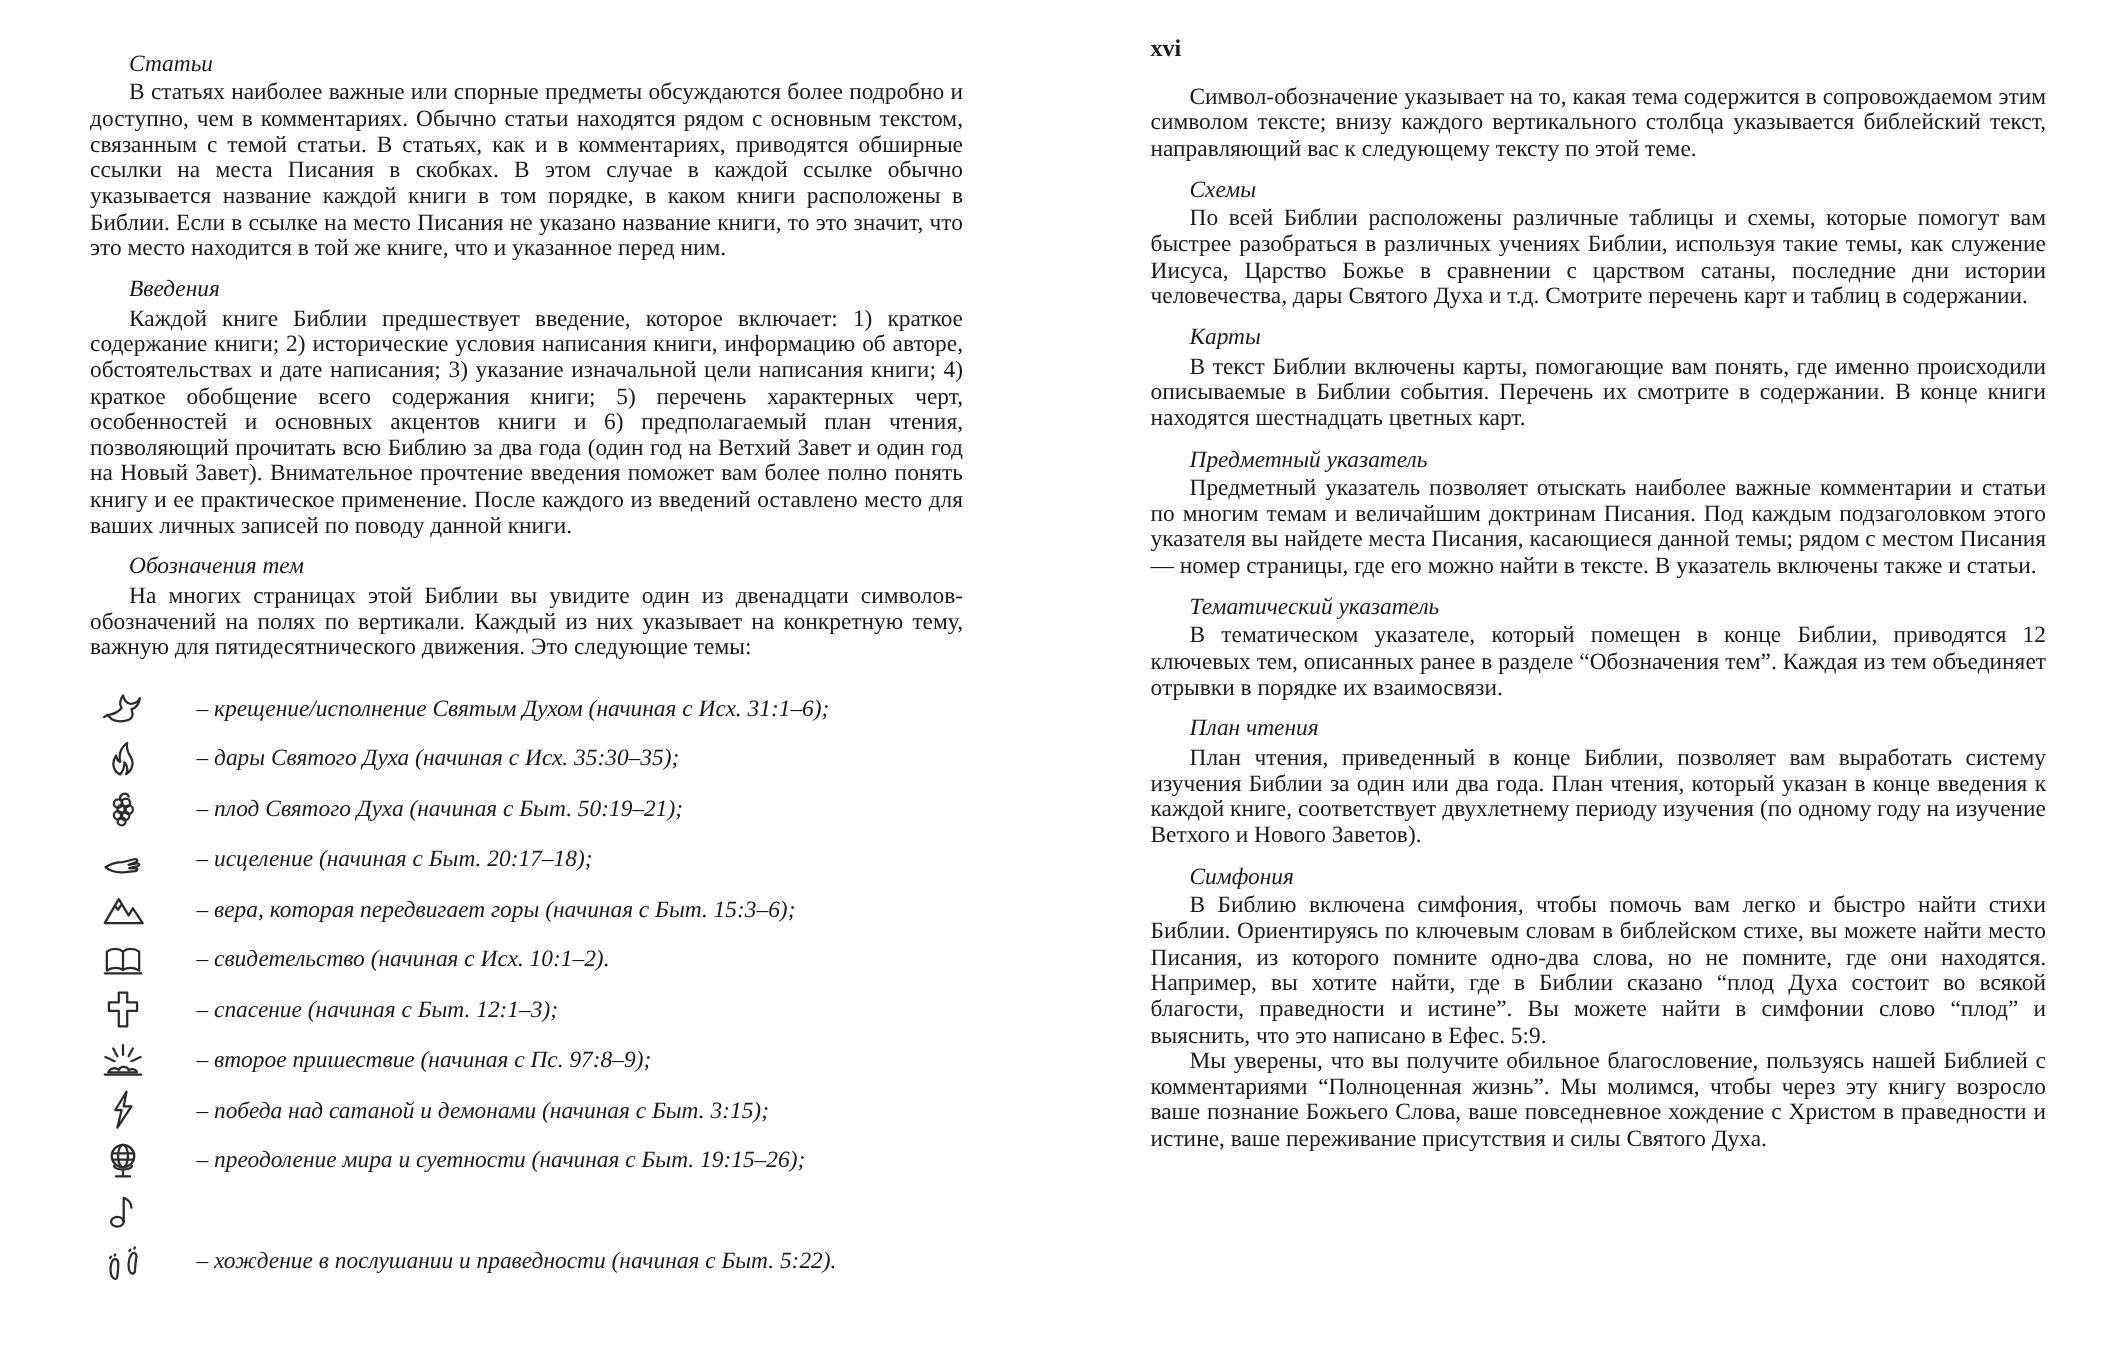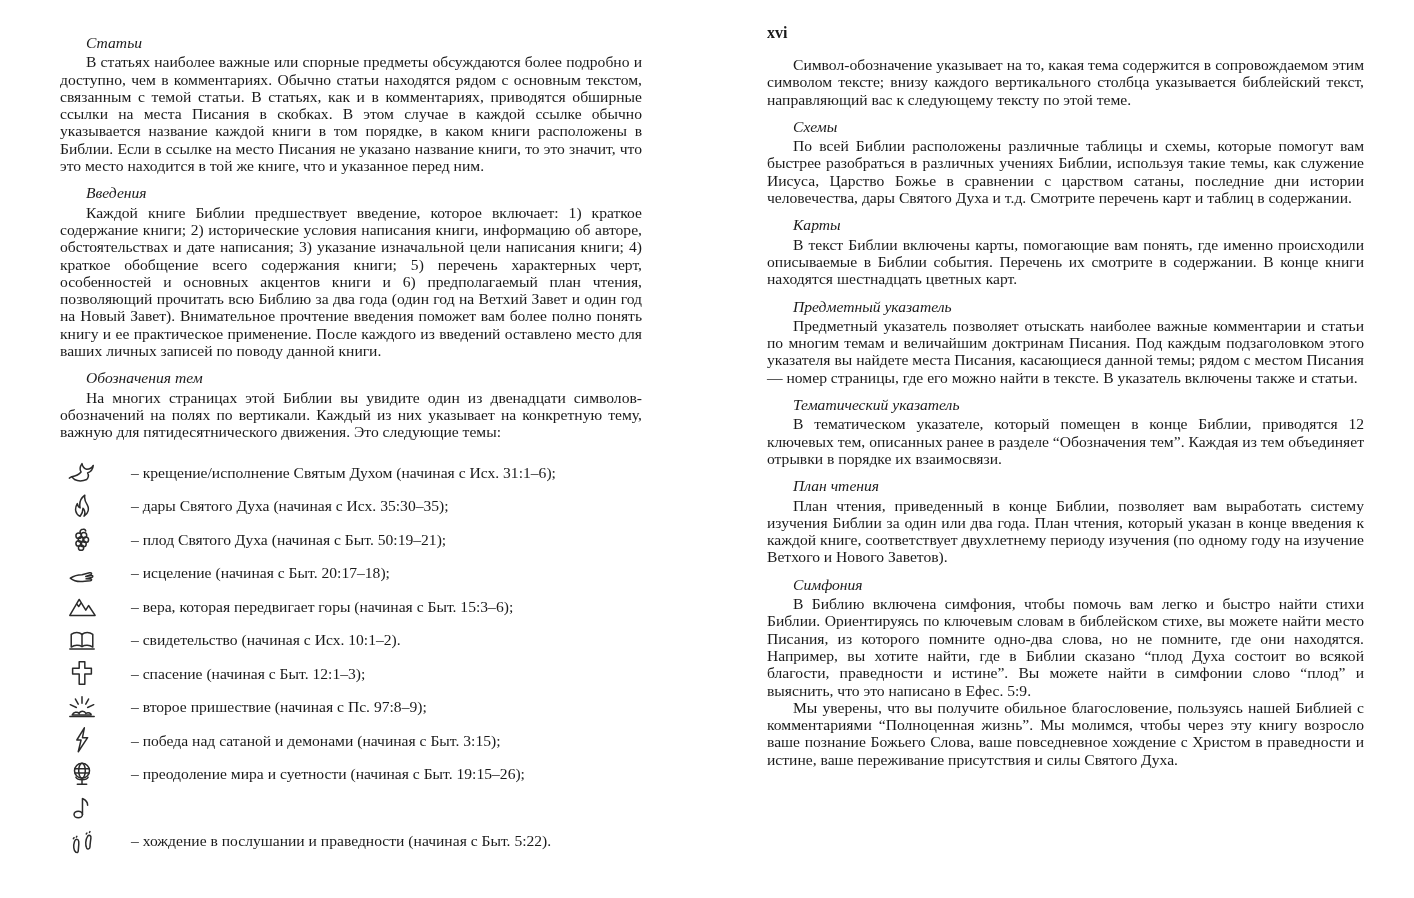--- a/index.html
+++ b/index.html
@@ -48,21 +48,21 @@
     display: flex;
     align-items: center;
     min-height: 33.5px;
   }
   .topic-icon-cell {
     flex: 0 0 64px;
     padding-left: 7px;
     display: flex;
     align-items: center;
   }
-  .topic-text { flex: 1; }
+  .topic-text { flex: 1; font-style: italic; }
 
   svg.ticon {
     width: 30px;
     height: 30px;
     stroke: #2b2b2b;
     fill: none;
     stroke-width: 1.6;
     stroke-linecap: round;
     stroke-linejoin: round;
   }

